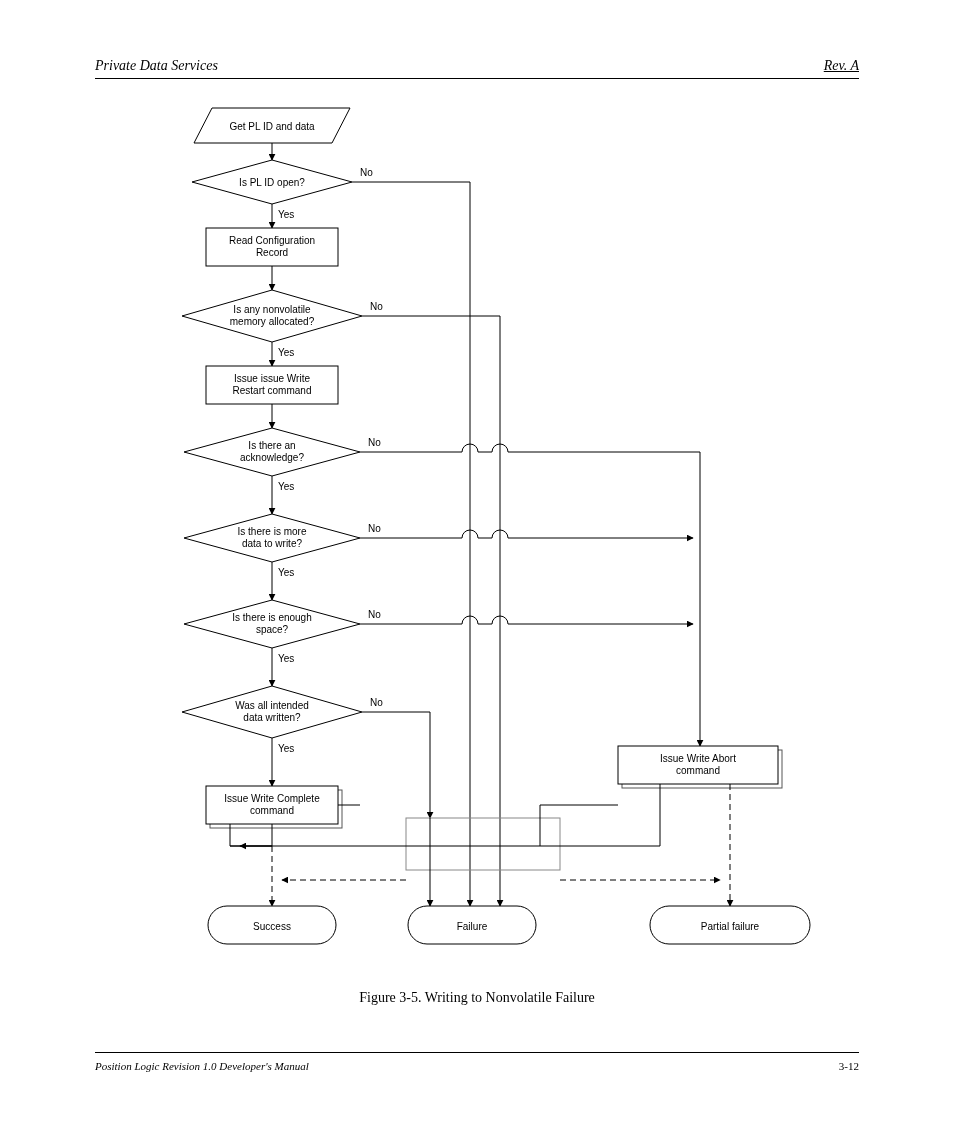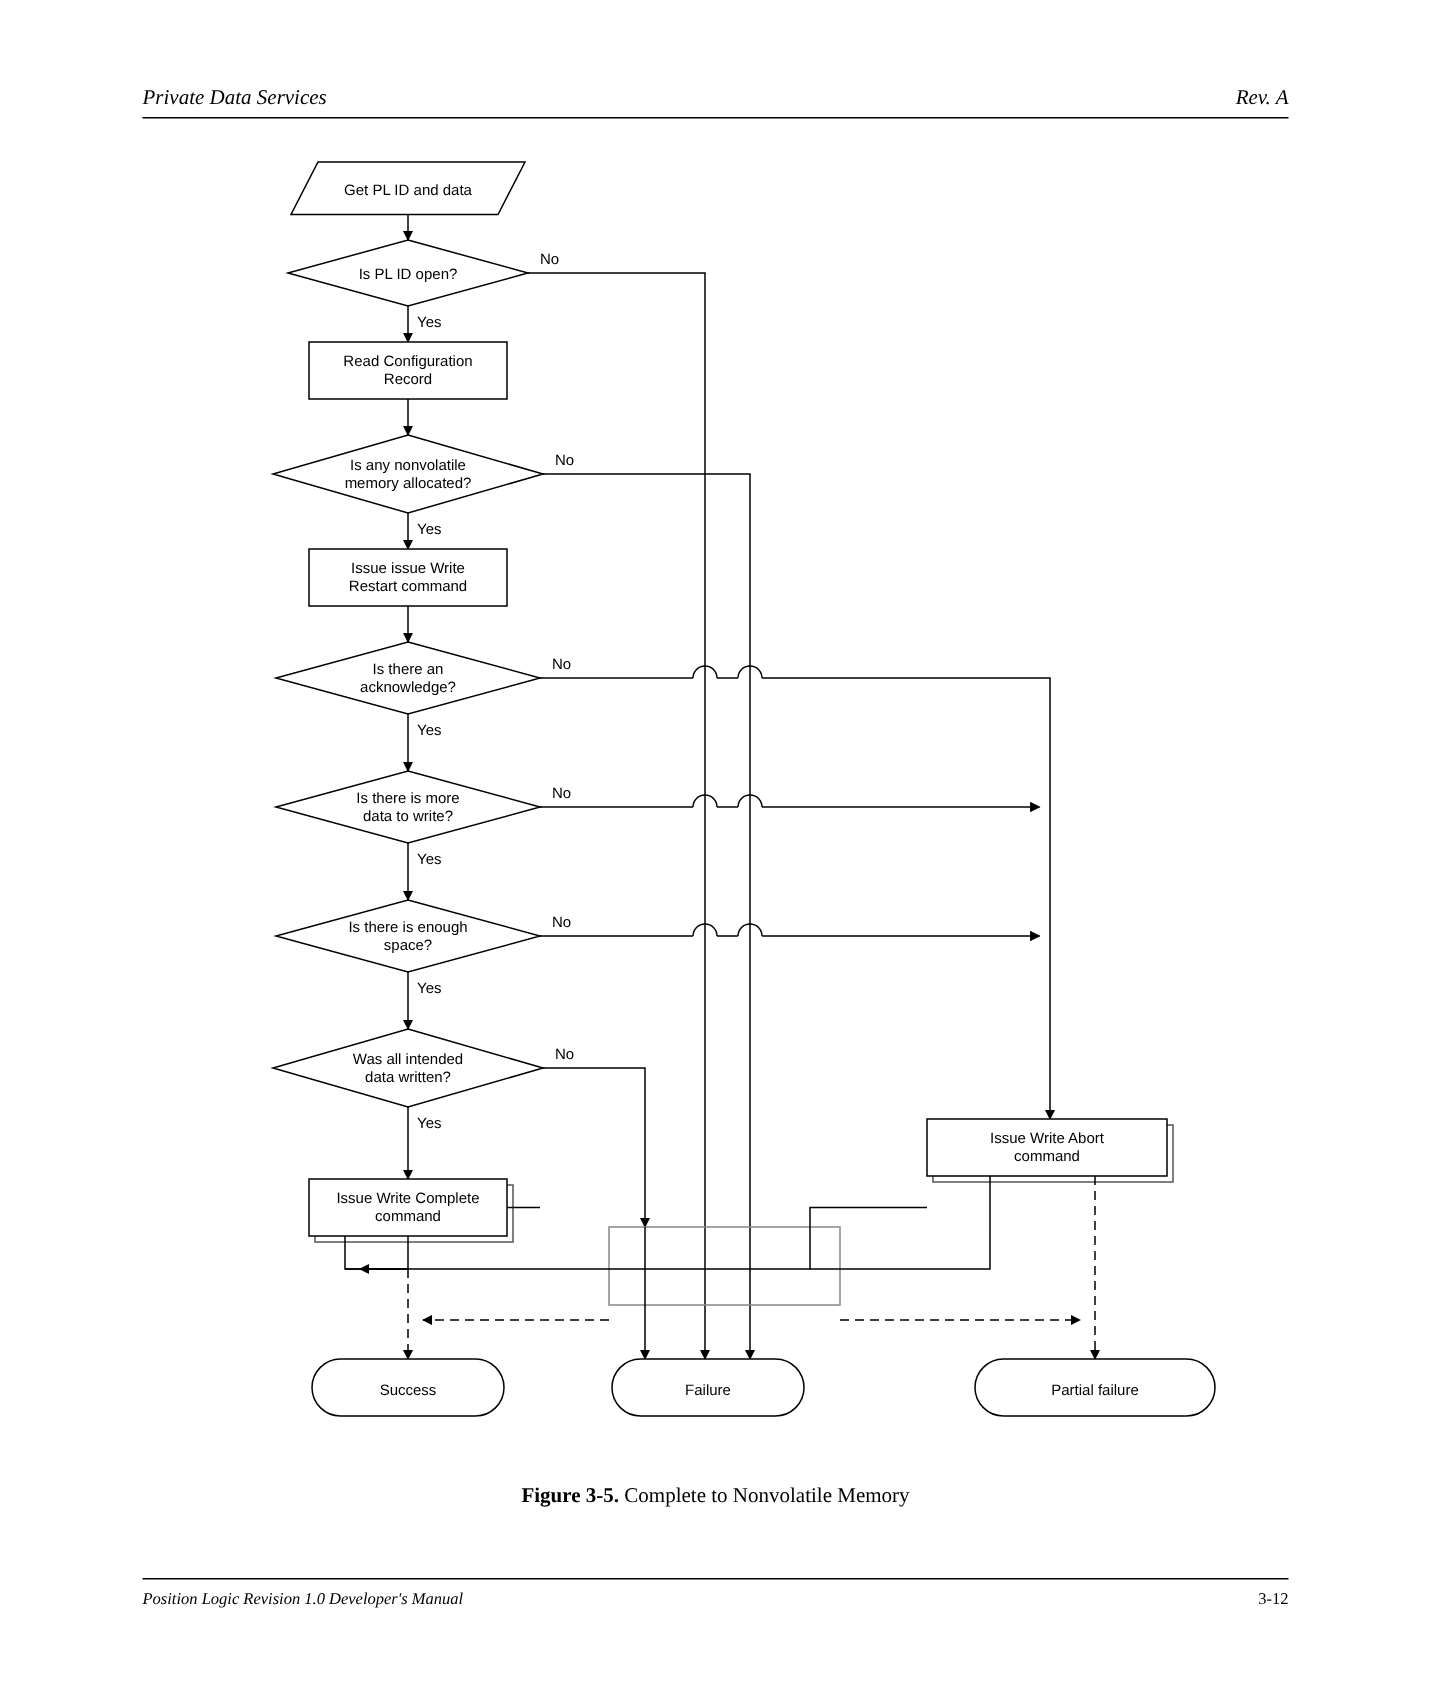--- a/index.html
+++ b/index.html
@@ -22,37 +22,37 @@
   }
   .hr-top { top: 78px; }
   .hr-bottom { top: 1052px; }
   .header-left, .header-right {
     position: absolute;
     top: 58px;
     font-style: italic;
     font-size: 14px;
   }
   .header-left { left: 95px; }
-  .header-right { right: 95px; }
+  .header-right { right: 95px; text-decoration: underline; }
   .footer-left, .footer-right {
     position: absolute;
     top: 1060px;
     font-size: 11px;
   }
   .footer-left { left: 95px; font-style: italic; }
   .footer-right { right: 95px; }
   .caption {
     position: absolute;
     left: 0;
     right: 0;
     top: 990px;
     text-align: center;
     font-size: 14px;
   }
-  .caption b { font-weight: bold; margin-top: 13px; }
+  .caption b { font-weight: normal; margin-top: 13px; }
 
   svg.flow {
     position: absolute;
     left: 0;
     top: 0;
     width: 954px;
     height: 1000px;
     overflow: visible;
   }
   svg text {
@@ -232,19 +232,19 @@
       <text x="472" y="930" text-anchor="middle">Failure</text>
     </g>
     <g>
       <rect class="shape" x="650" y="906" width="160" height="38" rx="19" ry="19"></rect>
       <text x="730" y="930" text-anchor="middle">Partial failure</text>
     </g>
 
   </svg>
 
   <div class="caption">
-    <b>Figure 3-5.</b><span> Complete to Nonvolatile Memory</span>
+    <b>Figure 3-5.</b><span> Writing to Nonvolatile Failure</span>
   </div>
 
   <div class="hr-bottom"></div>
   <div class="footer-left">Position Logic Revision 1.0 Developer's Manual</div>
   <div class="footer-right">3-12</div>
 </div>
 
 </body></html>

